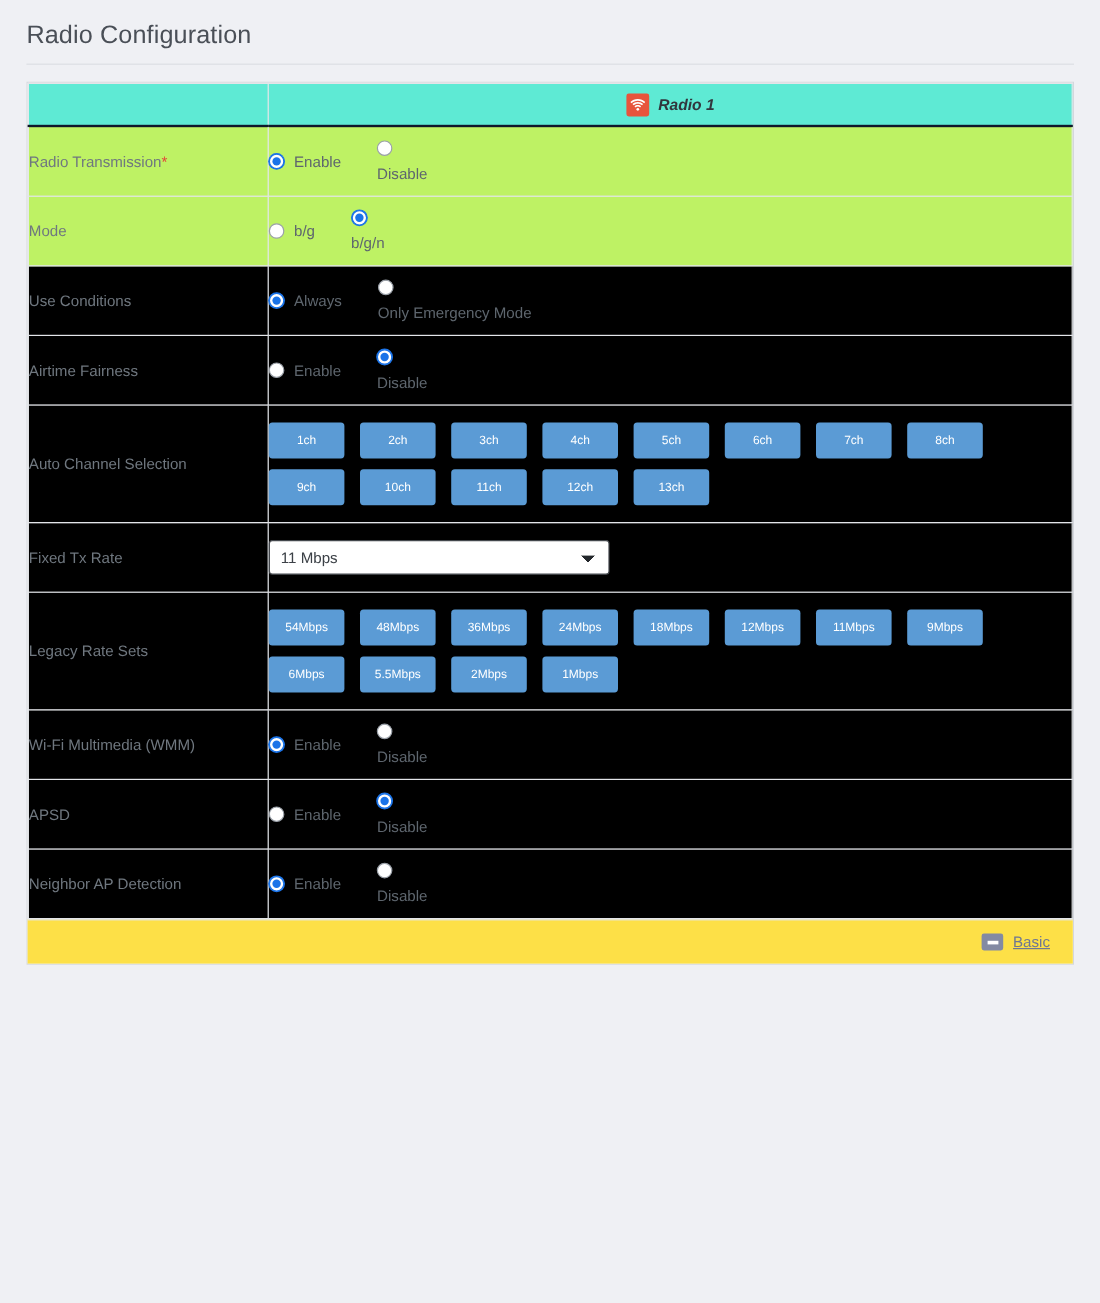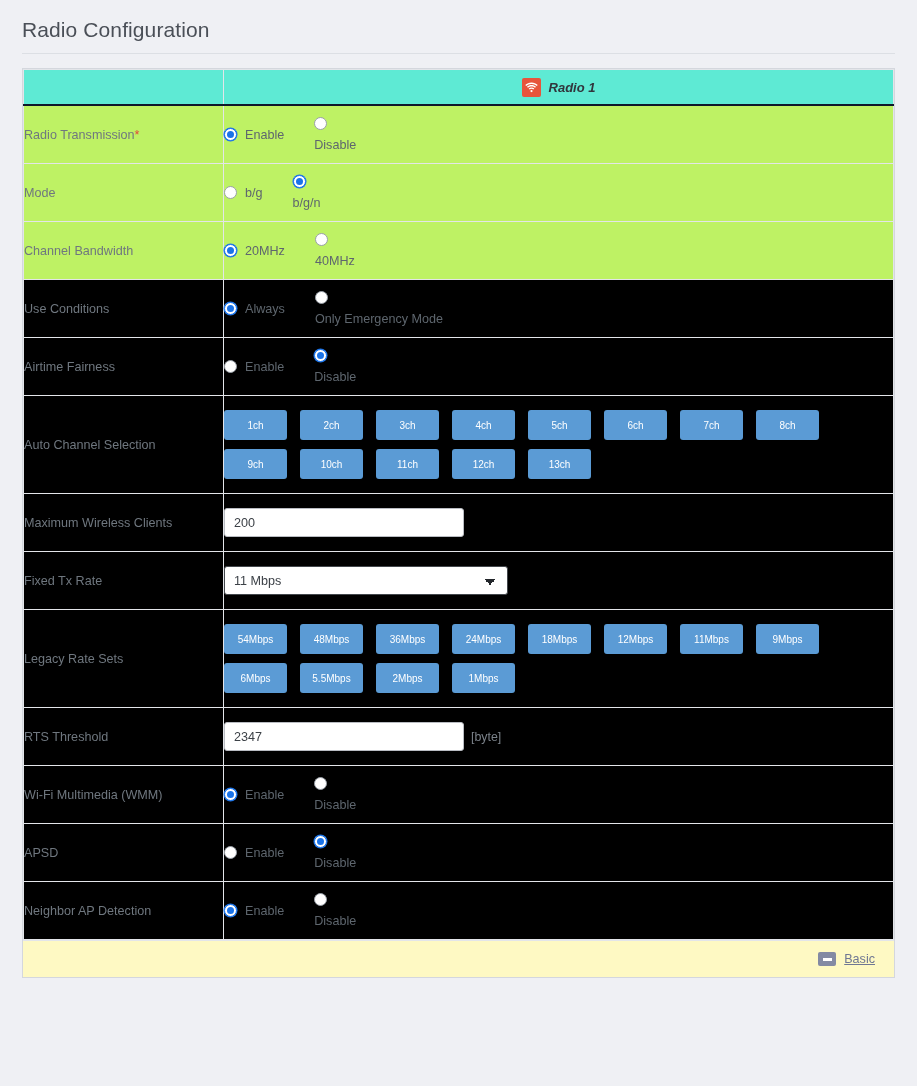--- a/index.html
+++ b/index.html
@@ -182,21 +182,21 @@
       calc(100% - 17px) 12px,
       calc(100% - 11px) 12px;
     background-size: 6px 6px, 6px 6px;
     background-repeat: no-repeat;
     outline: none;
   }
   .req-star { color: #e2483a; font-size: 12.6px; }
 
   
   .panel-footer {
-    background: #fef9c3;
+    background: #fde047;
     border-top: 1px solid #e3e5e9;
     height: 36px;
     display: flex;
     align-items: center;
     justify-content: flex-end;
     padding-right: 19px;
     gap: 8px;
   }
   .minus-badge {
     width: 18px; height: 14px;
@@ -278,35 +278,20 @@
                 <span class="ropt-label">b/g</span>
               </label>
             <label class="radio-opt">
                 <span class="rbox on"></span>
                 <span class="ropt-label">b/g/n</span>
               </label>
           </div>
         </td>
       </tr>
 
-      <tr class="white r-std">
-        <td class="lbl">Channel Bandwidth</td>
-        <td class="val">
-          <div class="radio-group">
-            <label class="radio-opt">
-                <span class="rbox on"></span>
-                <span class="ropt-label">20MHz</span>
-              </label>
-            <label class="radio-opt">
-                <span class="rbox off"></span>
-                <span class="ropt-label">40MHz</span>
-              </label>
-          </div>
-        </td>
-      </tr>
 
       <tr class="gray r-std">
         <td class="lbl">Use Conditions</td>
         <td class="val">
           <div class="radio-group">
             <label class="radio-opt">
                 <span class="rbox on"></span>
                 <span class="ropt-label">Always</span>
               </label>
             <label class="radio-opt">
@@ -348,26 +333,20 @@
             <span class="chip">8ch</span>
             <span class="chip">9ch</span>
             <span class="chip">10ch</span>
             <span class="chip">11ch</span>
             <span class="chip">12ch</span>
             <span class="chip">13ch</span>
           </div>
         </td>
       </tr>
 
-      <tr class="gray r-med">
-        <td class="lbl">Maximum Wireless Clients</td>
-        <td class="val">
-          <input class="txtinput" type="text" value="200" style="">
-        </td>
-      </tr>
 
       <tr class="gray r-med">
         <td class="lbl">Fixed Tx Rate</td>
         <td class="val">
           <select class="sel">
             <option>11 Mbps</option>
           </select>
         </td>
       </tr>
 
@@ -384,29 +363,20 @@
             <span class="chip">11Mbps</span>
             <span class="chip">9Mbps</span>
             <span class="chip">6Mbps</span>
             <span class="chip">5.5Mbps</span>
             <span class="chip">2Mbps</span>
             <span class="chip">1Mbps</span>
           </div>
         </td>
       </tr>
 
-      <tr class="gray r-med">
-        <td class="lbl">RTS Threshold</td>
-        <td class="val">
-          <div class="inline-row">
-            <input class="txtinput" type="text" value="2347" style="">
-            <span class="unit">[byte]</span>
-          </div>
-        </td>
-      </tr>
 
 
       <tr class="gray r-std">
         <td class="lbl">Wi-Fi Multimedia (WMM)</td>
         <td class="val">
           <div class="radio-group">
             <label class="radio-opt">
                 <span class="rbox on"></span>
                 <span class="ropt-label">Enable</span>
               </label>

